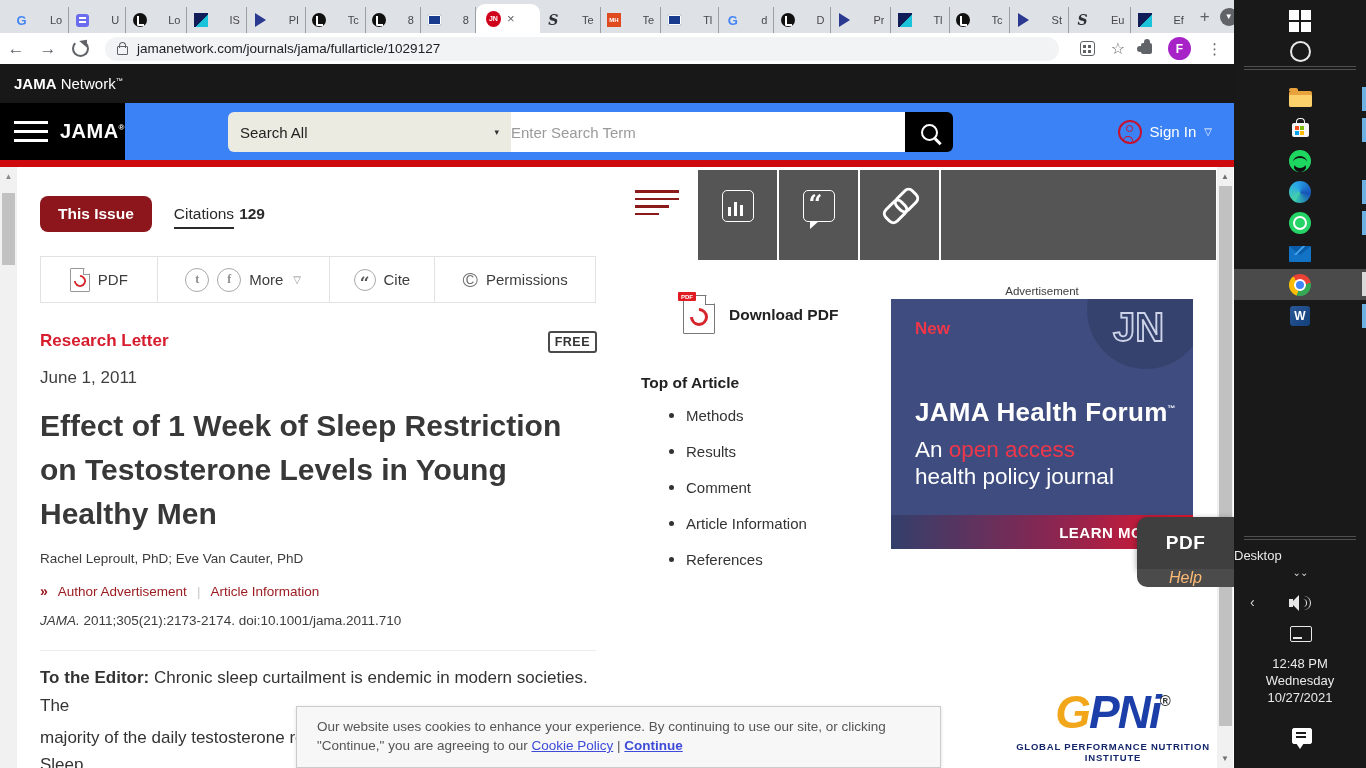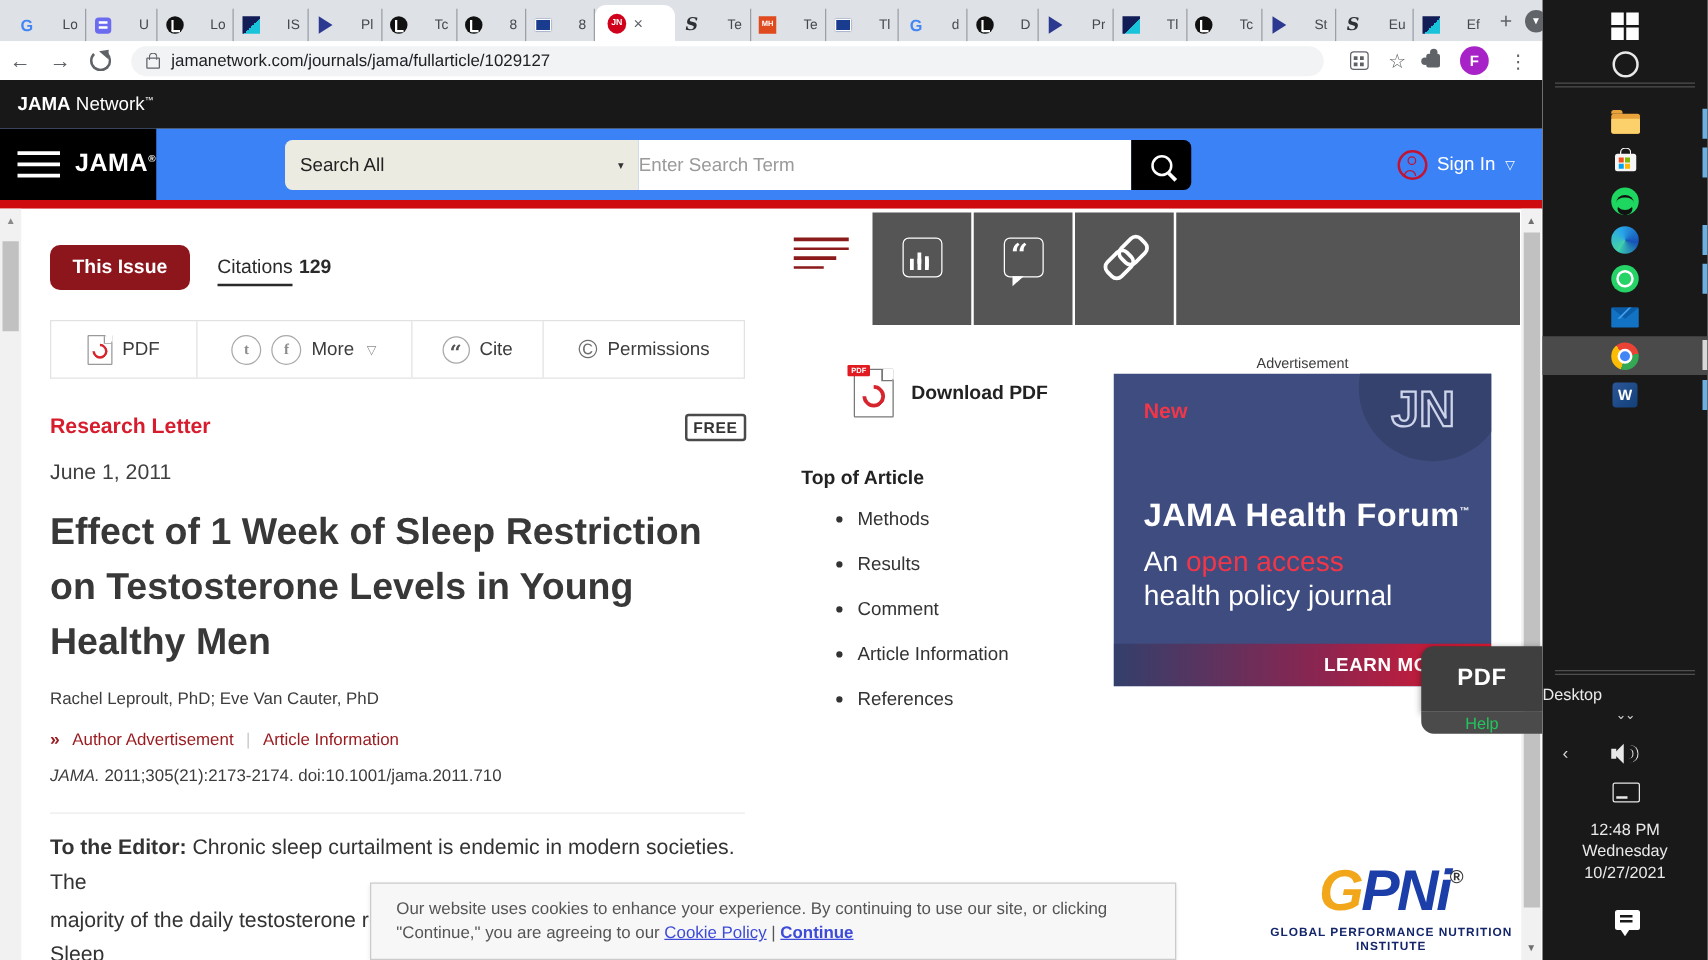--- a/index.html
+++ b/index.html
@@ -183,21 +183,21 @@
 
   
   .rscroll{position:absolute;left:1217px;top:0;width:16px;height:601px;background:#f1f1f1;}
   .rscroll .arr-up{display:block;text-align:center;font-size:8px;color:#707070;padding-top:5px;}
   .rscroll .thumb{position:absolute;left:1.5px;top:19px;width:13px;height:540px;background:#c1c1c1;}
   .rscroll .arr-down{position:absolute;bottom:5px;width:100%;text-align:center;font-size:8px;color:#707070;}
 
   
   .pdf-overlay{position:absolute;left:1137px;top:517px;width:97px;z-index:30;cursor:pointer;}
   .pdf-overlay .po-main{height:52px;background:#3f3f3f;border-radius:10px 0 0 0;display:flex;align-items:center;justify-content:center;color:#fff;font-size:19px;font-weight:bold;letter-spacing:0.5px;box-shadow:0 2px 6px rgba(0,0,0,0.4);}
-  .pdf-overlay .po-help{height:18px;background:#4b4b4b;border-radius:0 0 0 10px;display:flex;align-items:center;justify-content:center;color:#22c55e;font-size:13px;}
+  .pdf-overlay .po-help{height:18px;background:#4b4b4b;border-radius:0 0 0 10px;display:flex;align-items:center;justify-content:center;color:#fdba74;font-size:16px;font-style:italic;}
 
   
   .cookie{position:absolute;left:296px;top:706px;width:645px;height:62px;background:#f7f7f7;border:1px solid #cbcbcb;box-shadow:0 1px 4px rgba(0,0,0,0.12);box-sizing:border-box;padding:10px 20px;z-index:25;}
   .cookie p{margin:0;font-size:13.5px;line-height:19px;color:#555;}
   .cookie a{color:#3d4bd8;text-decoration:underline;cursor:pointer;}
   .cookie a.cont{font-weight:bold;}
 
   
   .taskbar{position:absolute;left:1234px;top:0;width:132px;height:768px;background:#191919;}
   .tb-item{position:absolute;left:0;width:132px;height:30px;display:flex;align-items:center;justify-content:center;cursor:pointer;}

